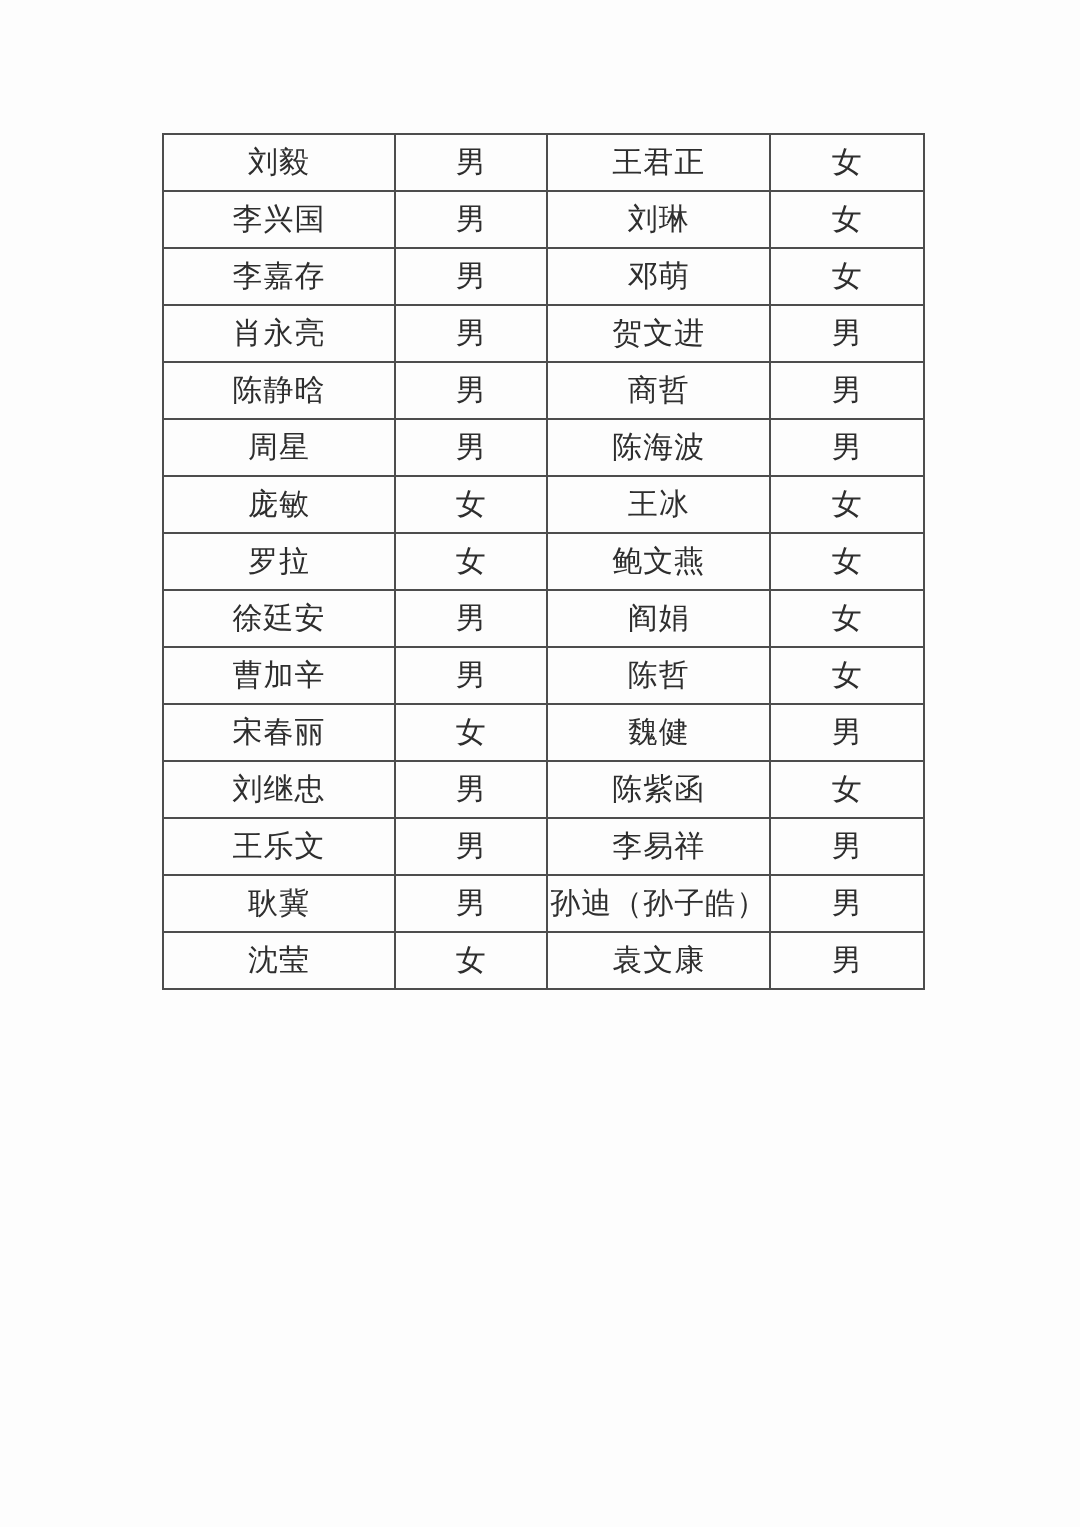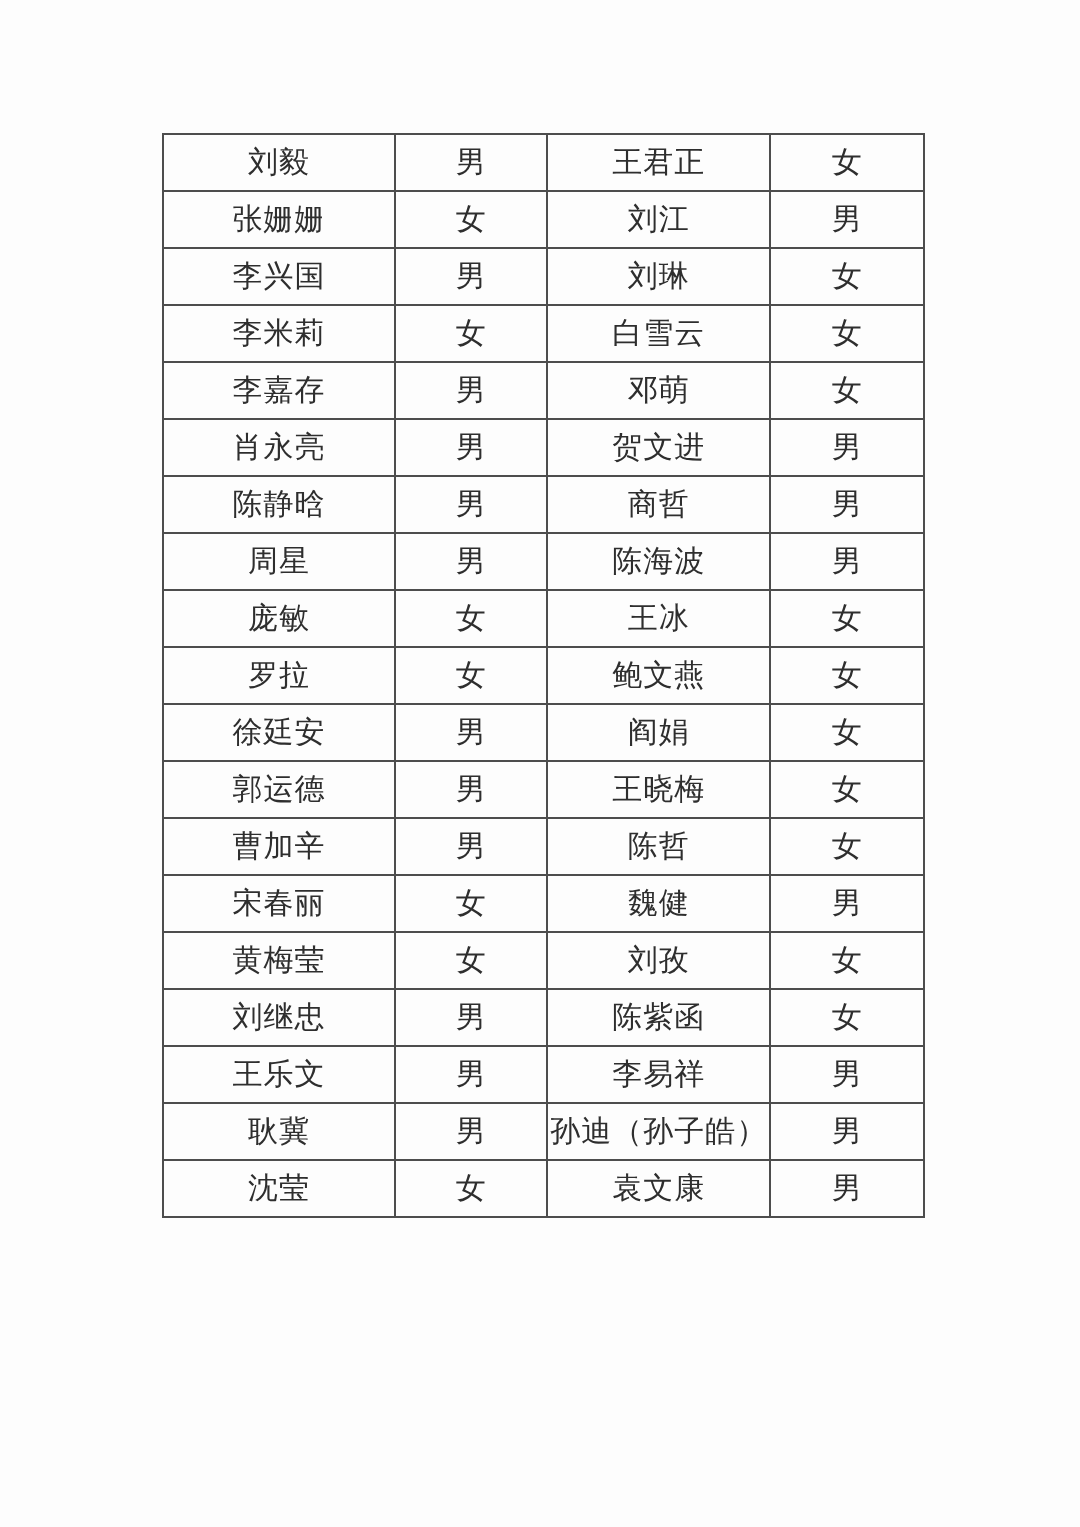--- a/index.html
+++ b/index.html
@@ -58,35 +58,23 @@
       <col class="c-gender2">
     </colgroup>
     <tbody>
         <tr>
           <td>刘毅</td>
           <td>男</td>
           <td>王君正</td>
           <td>女</td>
         </tr>
         <tr>
-          <td>张姗姗</td>
-          <td>女</td>
-          <td>刘江</td>
-          <td>男</td>
-        </tr>
-        <tr>
           <td>李兴国</td>
           <td>男</td>
           <td>刘琳</td>
-          <td>女</td>
-        </tr>
-        <tr>
-          <td>李米莉</td>
-          <td>女</td>
-          <td>白雪云</td>
           <td>女</td>
         </tr>
         <tr>
           <td>李嘉存</td>
           <td>男</td>
           <td>邓萌</td>
           <td>女</td>
         </tr>
         <tr>
           <td>肖永亮</td>
@@ -118,42 +106,30 @@
           <td>鲍文燕</td>
           <td>女</td>
         </tr>
         <tr>
           <td>徐廷安</td>
           <td>男</td>
           <td>阎娟</td>
           <td>女</td>
         </tr>
         <tr>
-          <td>郭运德</td>
-          <td>男</td>
-          <td>王晓梅</td>
-          <td>女</td>
-        </tr>
-        <tr>
           <td>曹加辛</td>
           <td>男</td>
           <td>陈哲</td>
           <td>女</td>
         </tr>
         <tr>
           <td>宋春丽</td>
           <td>女</td>
           <td>魏健</td>
           <td>男</td>
-        </tr>
-        <tr>
-          <td>黄梅莹</td>
-          <td>女</td>
-          <td>刘孜</td>
-          <td>女</td>
         </tr>
         <tr>
           <td>刘继忠</td>
           <td>男</td>
           <td>陈紫函</td>
           <td>女</td>
         </tr>
         <tr>
           <td>王乐文</td>
           <td>男</td>

